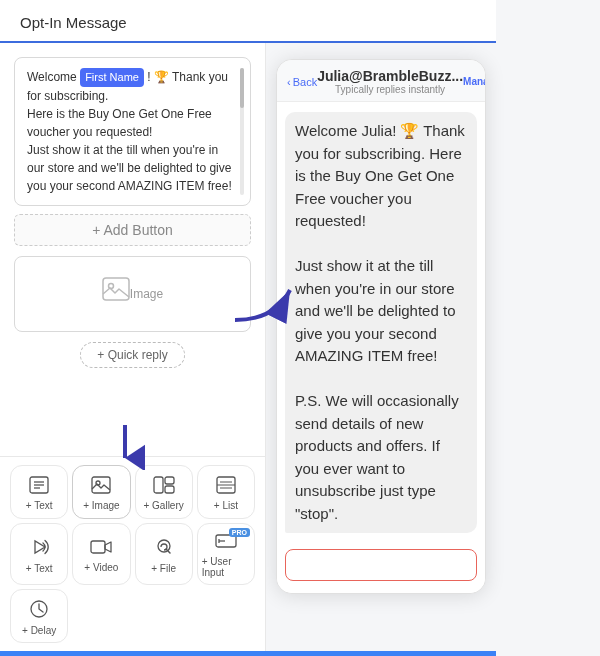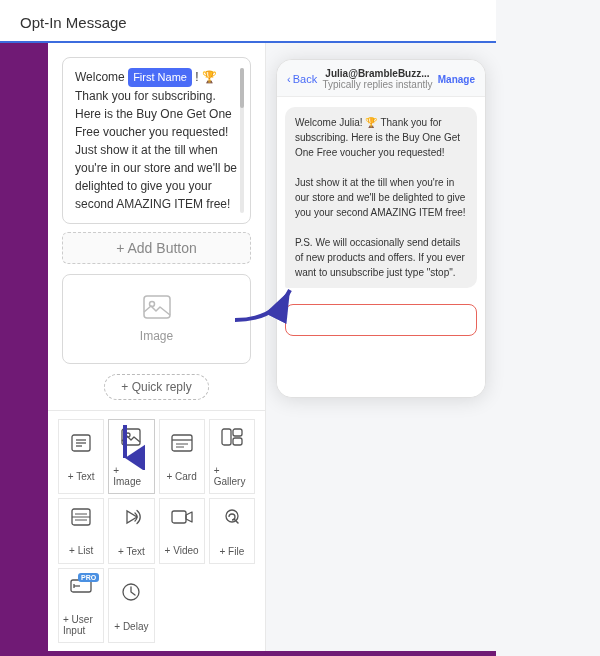--- a/index.html
+++ b/index.html
@@ -8,21 +8,21 @@
       background: #f5f6f8;
       width: 600px;
       height: 656px;
       overflow: hidden;
       position: relative;
     }
 
     .page-container {
       width: 496px;
       height: 656px;
-      background: #701a75;
+      background: #3b82f6;
       position: relative;
     }
 
     
     .header {
       padding: 14px 20px 10px;
       background: #fff;
       border-bottom: 2px solid #3c6cde;
       display: flex;
       align-items: center;
@@ -30,21 +30,20 @@
     .header-title {
       font-size: 15px;
       font-weight: 500;
       color: #333;
     }
 
     
     .main-content {
       display: flex;
       height: calc(656px - 48px);
-      padding-left: 48px;
     }
 
     
     .left-panel {
       width: 295px;
       background: #fff;
       border-right: 1px solid #e8e8e8;
       display: flex;
       flex-direction: column;
       position: relative;
@@ -110,21 +109,21 @@
       margin-bottom: 10px;
       cursor: pointer;
       background: #fafafa;
     }
 
     
     .image-block {
       border: 1px solid #d9d9d9;
       border-radius: 8px;
       display: flex;
-      flex-direction: column;
+      flex-direction: row;
       align-items: center;
       justify-content: center;
       padding: 20px;
       margin-bottom: 10px;
       background: #fff;
     }
     .image-icon-placeholder {
       font-size: 24px;
       color: #bbb;
       margin-bottom: 4px;
@@ -164,26 +163,26 @@
       gap: 4px;
     }
 
     .toolbar-item {
       display: flex;
       flex-direction: column;
       align-items: center;
       justify-content: center;
       padding: 8px 4px 6px;
       border: 1px solid #e8e8e8;
-      border-radius: 0;
+      border-radius: 12px;
       cursor: pointer;
       background: #fff;
       font-size: 10px;
       color: #555;
-      gap: 16px;
+      gap: 3px;
       min-height: 54px;
     }
 
     .toolbar-icon {
       font-size: 18px;
       color: #555;
       line-height: 1;
     }
 
     .toolbar-label {
@@ -240,21 +239,21 @@
       cursor: pointer;
       display: flex;
       align-items: center;
       gap: 2px;
     }
     .phone-contact-info {
       flex: 1;
       text-align: center;
     }
     .phone-contact-name {
-      font-size: 10px;
+      font-size: 14px;
       font-weight: 600;
       color: #333;
     }
     .phone-contact-status {
       font-size: 10px;
       color: #888;
     }
     .phone-manage {
       color: #4a6cf7;
       font-size: 10px;
@@ -265,21 +264,21 @@
     .phone-body {
       padding: 10px 8px 6px;
       min-height: 300px;
       background: #fff;
     }
 
     .chat-bubble {
       background: #f0f0f0;
       border-radius: 10px 10px 10px 2px;
       padding: 8px 10px;
-      font-size: 10px;
+      font-size: 15px;
       line-height: 1.5;
       color: #333;
       margin-bottom: 16px;
     }
 
     .input-area {
       border: 1.5px solid #e8645a;
       border-radius: 8px;
       height: 32px;
       margin: 6px 0;
@@ -347,31 +346,20 @@
             <div class="toolbar-icon">
               <svg width="20" height="18" viewBox="0 0 20 18" fill="none">
                 <rect x="1" y="1" width="18" height="16" rx="2" stroke="#555" stroke-width="1.3"></rect>
                 <circle cx="7" cy="7" r="2" stroke="#555" stroke-width="1.3"></circle>
                 <path d="M1 13l5-5 4 4 3-3 6 5" stroke="#555" stroke-width="1.3" stroke-linejoin="round"></path>
               </svg>
             </div>
             <span class="toolbar-label">+ Image</span>
           </div>
 
-          <div class="toolbar-item">
-            <div class="toolbar-icon">
-              <svg width="22" height="18" viewBox="0 0 22 18" fill="none">
-                <rect x="1" y="1" width="20" height="16" rx="2" stroke="#555" stroke-width="1.3"></rect>
-                <line x1="1" y1="6" x2="21" y2="6" stroke="#555" stroke-width="1.3"></line>
-                <line x1="5" y1="10" x2="17" y2="10" stroke="#555" stroke-width="1"></line>
-                <line x1="5" y1="13" x2="13" y2="13" stroke="#555" stroke-width="1"></line>
-              </svg>
-            </div>
-            <span class="toolbar-label">+ Card</span>
-          </div>
 
           <div class="toolbar-item">
             <div class="toolbar-icon">
               <svg width="22" height="18" viewBox="0 0 22 18" fill="none">
                 <rect x="1" y="1" width="9" height="16" rx="2" stroke="#555" stroke-width="1.3"></rect>
                 <rect x="12" y="1" width="9" height="7" rx="2" stroke="#555" stroke-width="1.3"></rect>
                 <rect x="12" y="10" width="9" height="7" rx="2" stroke="#555" stroke-width="1.3"></rect>
               </svg>
             </div>
             <span class="toolbar-label">+ Gallery</span>

